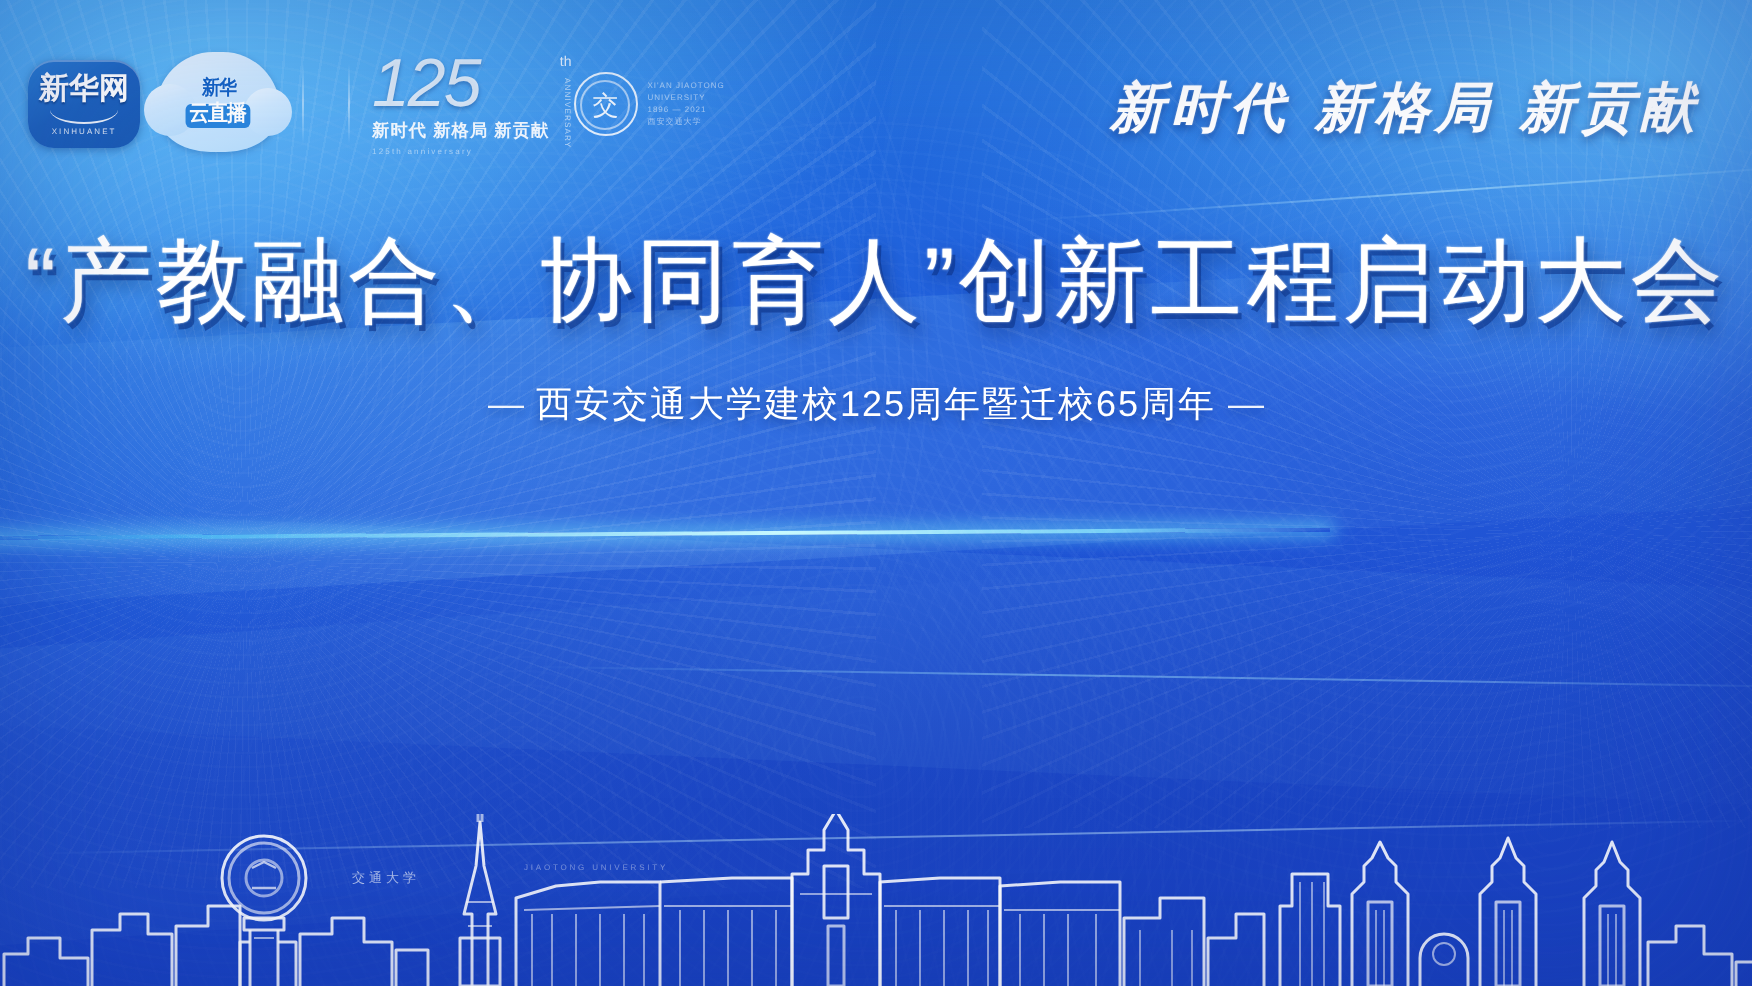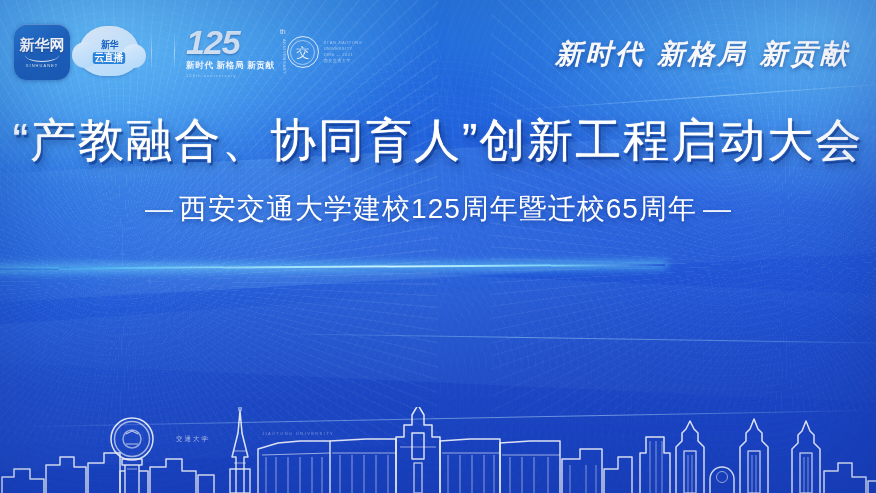--- a/index.html
+++ b/index.html
@@ -136,21 +136,21 @@
 
   
   .logo-bar {
     position: absolute;
     left: 14px; top: 24px;
     display: flex; align-items: center;
     height: 56px;
     z-index: 8;
   }
   .logo-xinhua {
-    width: 56px; height: 56px;
+    width: 56px; height: 44px;
     border-radius: 13px;
     background: linear-gradient(150deg, #2b7fd4 0%, #1f63bd 48%, #1a5ab4 100%);
     box-shadow: inset 0 1px 0 rgba(255,255,255,0.30), 0 1px 4px rgba(5,30,90,0.35);
     display: flex; flex-direction: column;
     align-items: center; justify-content: center;
     position: relative;
   }
   .logo-xinhua .cn {
     color: #fff;
     font-size: 15px;
@@ -254,21 +254,21 @@
     white-space: nowrap;
     text-shadow: 0 1px 1px rgba(0,25,80,0.4);
   }
 
   .logo-125 {
     display: flex; align-items: center;
     height: 56px;
   }
   .n125-wrap { position: relative; }
   .n125 {
-    font-size: 34px; font-weight: bold;
+    font-size: 34px; font-weight: normal;
     font-style: italic;
     color: rgba(255,255,255,0.80);
     line-height: 0.95;
     letter-spacing: -1px;
     text-shadow: 0 1px 2px rgba(0,30,95,0.35);
   }
   .n125-th {
     position: absolute; right: -11px; top: 2px;
     font-size: 7px; color: rgba(255,255,255,0.85);
   }
@@ -348,21 +348,21 @@
     line-height: 1.22;
     white-space: nowrap;
     text-shadow:
       0 0 1px rgba(255,255,255,0.9),
       2px 3px 0 rgba(10,45,130,0.55),
       3px 5px 9px rgba(4,26,90,0.55);
   }
   .sub-rule {
     margin-top: 22px;
     color: #ffffff;
-    font-size: 28px;
+    font-size: 18px;
     font-weight: normal;
     letter-spacing: 1px;
     white-space: nowrap;
     text-shadow: 0 2px 5px rgba(6,35,110,0.5);
   }
   .sub-rule .dash { opacity: 0.92; padding: 0 6px; letter-spacing: 0; }
 
   
   .date-line {
     position: absolute;

